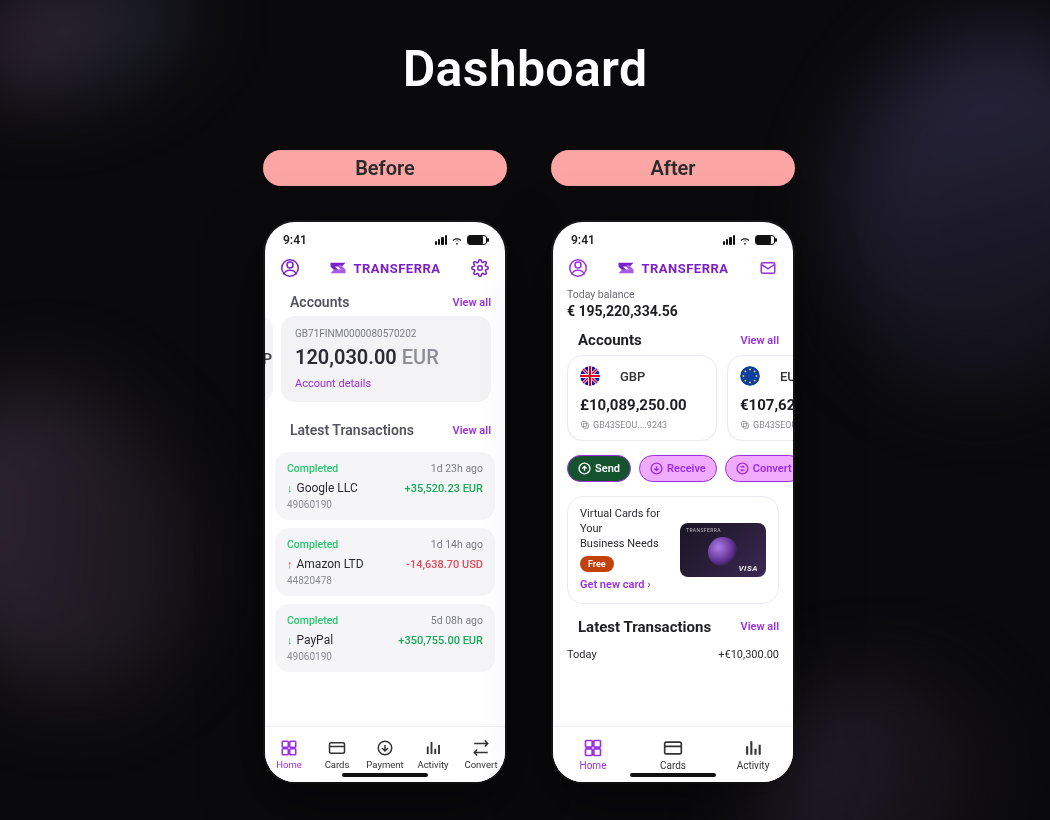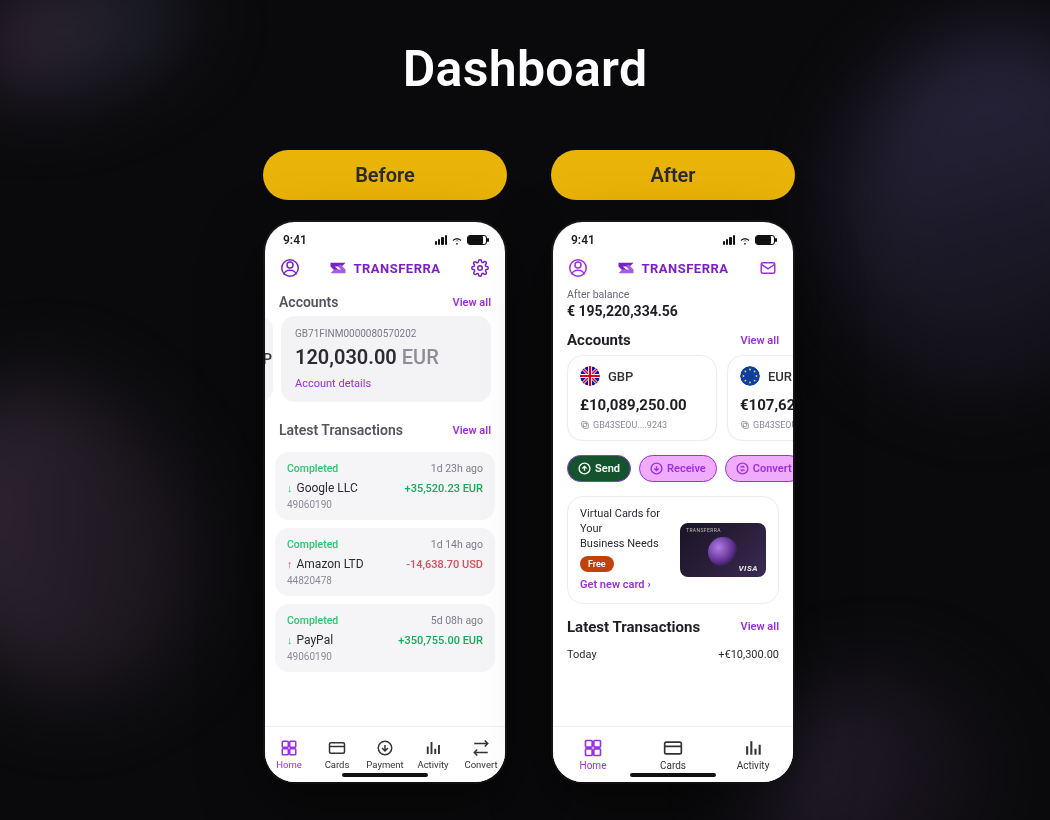--- a/index.html
+++ b/index.html
@@ -21,22 +21,22 @@
            background: linear-gradient(120deg,#3b2f45 0%, #1a141d 70%); transform: rotate(-10deg); }
 
   .page-title {
     position: absolute; top: 40px; left: 0; right: 0;
     text-align: center; color: #fff; font-size: 50px; font-weight: 600;
     letter-spacing: 0.3px;
   }
 
   .pill {
     position: absolute; top: 150px;
-    width: 244px; height: 50px;
-    background: #eab308;
+    width: 244px; height: 36px;
+    background: #fca5a5;
     border-radius: 25px;
     display: flex; align-items: center; justify-content: center;
     color: #2b2b2b; font-size: 20px; font-weight: 600;
   }
   .pill-before { left: 263px; }
   .pill-after  { left: 551px; }
 
   .phone {
     position: absolute; top: 222px;
     width: 240px; height: 560px;
@@ -62,21 +62,21 @@
   .batt::after{content:"";position:absolute;right:-3px;top:2px;width:2px;height:4px;background:#111;border-radius:1px;}
   .batt i { display:block; height:100%; width:85%; background:#111; border-radius:1px; }
 
   
   .brandbar { height:32px; display:flex; align-items:center; justify-content:space-between; padding: 0 14px; }
   .brand { display:flex; align-items:center; gap:6px; color:#7b20c8; font-weight:700; font-size:13px; letter-spacing:0.5px; }
   .brand svg { display:block; }
   .iconbtn { width:22px; height:22px; display:flex; align-items:center; justify-content:center; color:#7b20c8; }
 
   .section-head { display:flex; align-items:center; justify-content:space-between;
-                  padding: 10px 14px 6px 14px; }
+                  padding: 10px 14px 6px 25px; }
   .section-head .title { font-size:14px; font-weight:600; color:#555560; }
   .section-head .link, .purple-link { font-size:11px; font-weight:600; color:#9b2fe2; }
 
   
   .acct-wrap { display:flex; gap:8px; padding-left:0; margin-left:-18px; }
   .acct-stub { width:26px; background:#f3f3f6; border-radius:0 14px 14px 0; padding:24px 6px;
                font-weight:600; color:#3b3b45; font-size:15px; display:flex; align-items:center; }
   .acct-card { flex:1; margin-right:14px; background:#f3f3f6; border-radius:14px; padding:12px 14px; }
   .acct-card .iban { font-size:10px; color:#7a7a86; margin-bottom:6px; }
   .acct-card .bal { font-size:20px; font-weight:600; color:#2b2b33; }
@@ -106,21 +106,21 @@
   .homebar { position:absolute; bottom:5px; left:50%; transform:translateX(-50%); width:86px; height:4px;
              background:#111; border-radius:3px; }
 
   
   .total-label { padding: 4px 14px 0 14px; font-size:10.5px; color:#6a6a76; }
   .total-amount { padding: 2px 14px 4px 14px; font-size:14px; font-weight:700; color:#1e1e25; }
 
   .acct2-wrap { display:flex; gap:10px; padding-left:14px; overflow:hidden; }
   .acct2 { width:150px; min-width:150px; background:#fff; border:1px solid #eceaf1; border-radius:16px;
            padding:10px 12px; box-shadow: 0 1px 3px rgba(0,0,0,0.04); }
-  .acct2 .head { display:flex; align-items:center; gap:8px; font-size:13px; color:#333; font-weight:500; }
+  .acct2 .head { display:flex; align-items:center; gap:20px; font-size:13px; color:#333; font-weight:500; }
   .flag { width:20px; height:20px; border-radius:50%; }
   .acct2 .bal { font-size:15px; font-weight:700; color:#1e1e25; margin-top:10px; }
   .acct2 .iban { font-size:9px; color:#8a8a95; margin-top:6px; display:flex; align-items:center; gap:3px; }
 
   .actions { display:flex; gap:8px; padding:14px 14px 0 14px; }
   .act-btn { display:flex; align-items:center; gap:4px; border:1.5px solid #9b2fe2; color:#9b2fe2;
              background:#f0abfc; border-radius:999px; padding:6px 10px; font-size:11px; font-weight:600; }
   .act-btn.primary { background:#14532d; color:#fff;text-align:right; }
   .act-btn svg { display:block; }
 
@@ -342,21 +342,21 @@
       <span>TRANSFERRA</span>
     </span>
     <span class="iconbtn">
       <svg width="18" height="18" viewBox="0 0 24 24" fill="none" stroke="#9b2fe2" stroke-width="2">
           <rect x="3" y="5" width="18" height="14" rx="2"></rect>
           <path d="M3 7l9 6 9-6"></path>
         </svg>
     </span>
   </div>
 
-  <div class="total-label">After balance</div>
+  <div class="total-label">Today balance</div>
   <div class="total-amount">€ 195,220,334.56</div>
 
   <div class="section-head" style="padding-top:8px">
     <span class="title" style="color:#1e1e25; font-size:15px; font-weight:700">Accounts</span>
     <span class="link">View all</span>
   </div>
 
   <div class="acct2-wrap">
     <div class="acct2">
       <div class="head">

